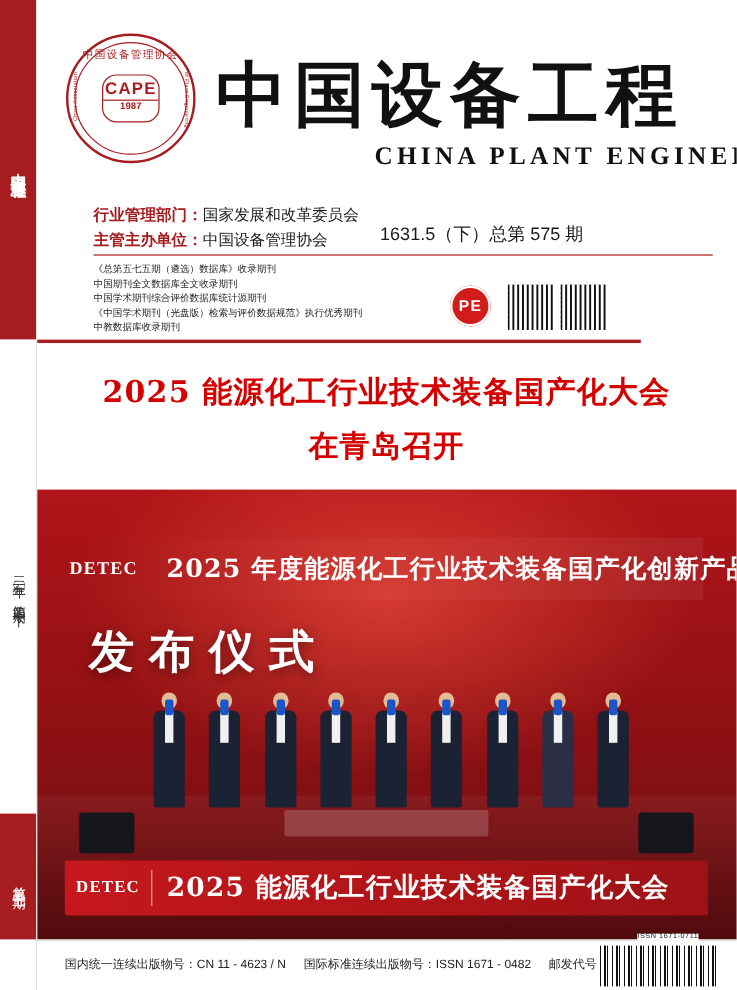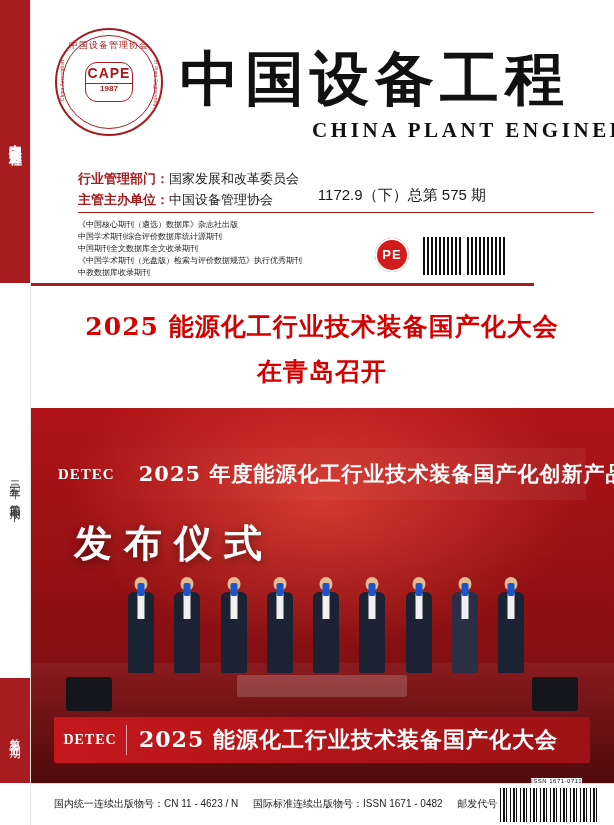--- a/index.html
+++ b/index.html
@@ -551,26 +551,26 @@
     <div class="dept-rows">
       <div>
         <span class="lbl">行业管理部门：</span><span>国家发展和改革委员会</span>
       </div>
       <div>
         <span class="lbl">主管主办单位：</span><span>中国设备管理协会</span>
       </div>
     </div>
     <div class="dept-sep"></div>
 
-    <div class="issue-line">1172.9（下）总第 575 期</div>
+    <div class="issue-line">1631.5（下）总第 575 期</div>
 
     <div class="index-list">
-      <div>《中国核心期刊（遴选）数据库》杂志社出版</div>
+      <div>《总第五七五期（遴选）数据库》收录期刊</div>
+      <div>中国期刊全文数据库全文收录期刊</div>
       <div>中国学术期刊综合评价数据库统计源期刊</div>
-      <div>中国期刊全文数据库全文收录期刊</div>
       <div>《中国学术期刊（光盘版）检索与评价数据规范》执行优秀期刊</div>
       <div>中教数据库收录期刊</div>
     </div>
 
     <div class="pe-logo">PE</div>
     <div class="qr q1"></div>
     <div class="qr q2"></div>
   </div>
 
   <div class="headline-area">

